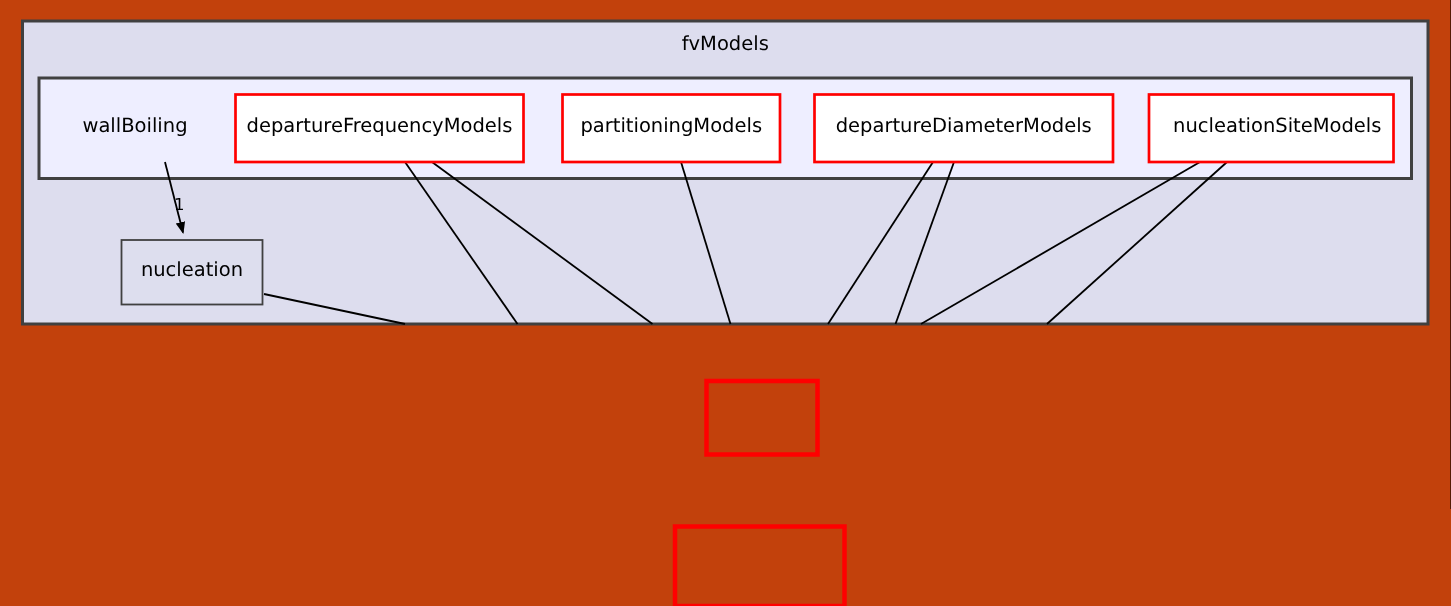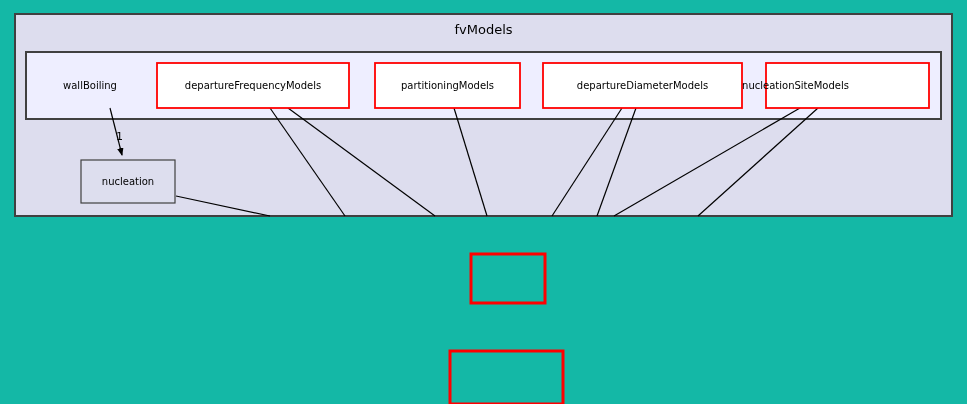--- a/index.html
+++ b/index.html
@@ -4,39 +4,39 @@
 <style>
   html, body {
     margin: 0;
     padding: 0;
     background: #000000;
   }
   #canvas {
     position: relative;
     width: 967px;
     height: 404px;
-    background: #14b8a6;
+    background: #c2410c;
     overflow: hidden;
     font-family: "DejaVu Sans", "Liberation Sans", sans-serif;
   }
   #svg-layer {
     position: absolute;
     left: 0;
     top: 0;
     width: 967px;
     height: 404px;
   }
   .node-label {
     position: absolute;
     display: flex;
     align-items: center;
     justify-content: center;
     text-align: center;
     color: #000000;
-    font-size: 10px;
+    font-size: 13px;
     line-height: 1.1;
     white-space: nowrap;
     letter-spacing: 0px;
   }
   .cluster-title {
     position: absolute;
     color: #000000;
     font-size: 13px;
     text-align: center;
     white-space: nowrap;
@@ -88,18 +88,18 @@
       </g>
   </svg>
 
   <div class="cluster-title" id="cluster-title" style="left: 15px; top: 22px; width: 937px;">fvModels</div>
 
   <div id="label-layer">
       <div class="node-label" style="left: 40px; top: 66px; width: 100px; height: 38px;">wallBoiling</div>
       <div class="node-label" style="left: 157px; top: 63px; width: 192px; height: 45px;">departureFrequencyModels</div>
       <div class="node-label" style="left: 375px; top: 63px; width: 145px; height: 45px; border-radius: 11px;">partitioningModels</div>
       <div class="node-label" style="left: 543px; top: 63px; width: 199px; height: 45px;">departureDiameterModels</div>
-      <div class="node-label" style="left: 726px; top: 63px; width: 139px; height: 45px;">nucleationSiteModels</div>
+      <div class="node-label" style="left: 782px; top: 63px; width: 139px; height: 45px;">nucleationSiteModels</div>
       <div class="node-label" style="left: 81px; top: 160px; width: 94px; height: 43px; text-align: center;">nucleation</div>
       <div class="edge-label" style="left: 116px; top: 130px;">1</div>
     </div>
 
 </div>
 
 </body></html>

